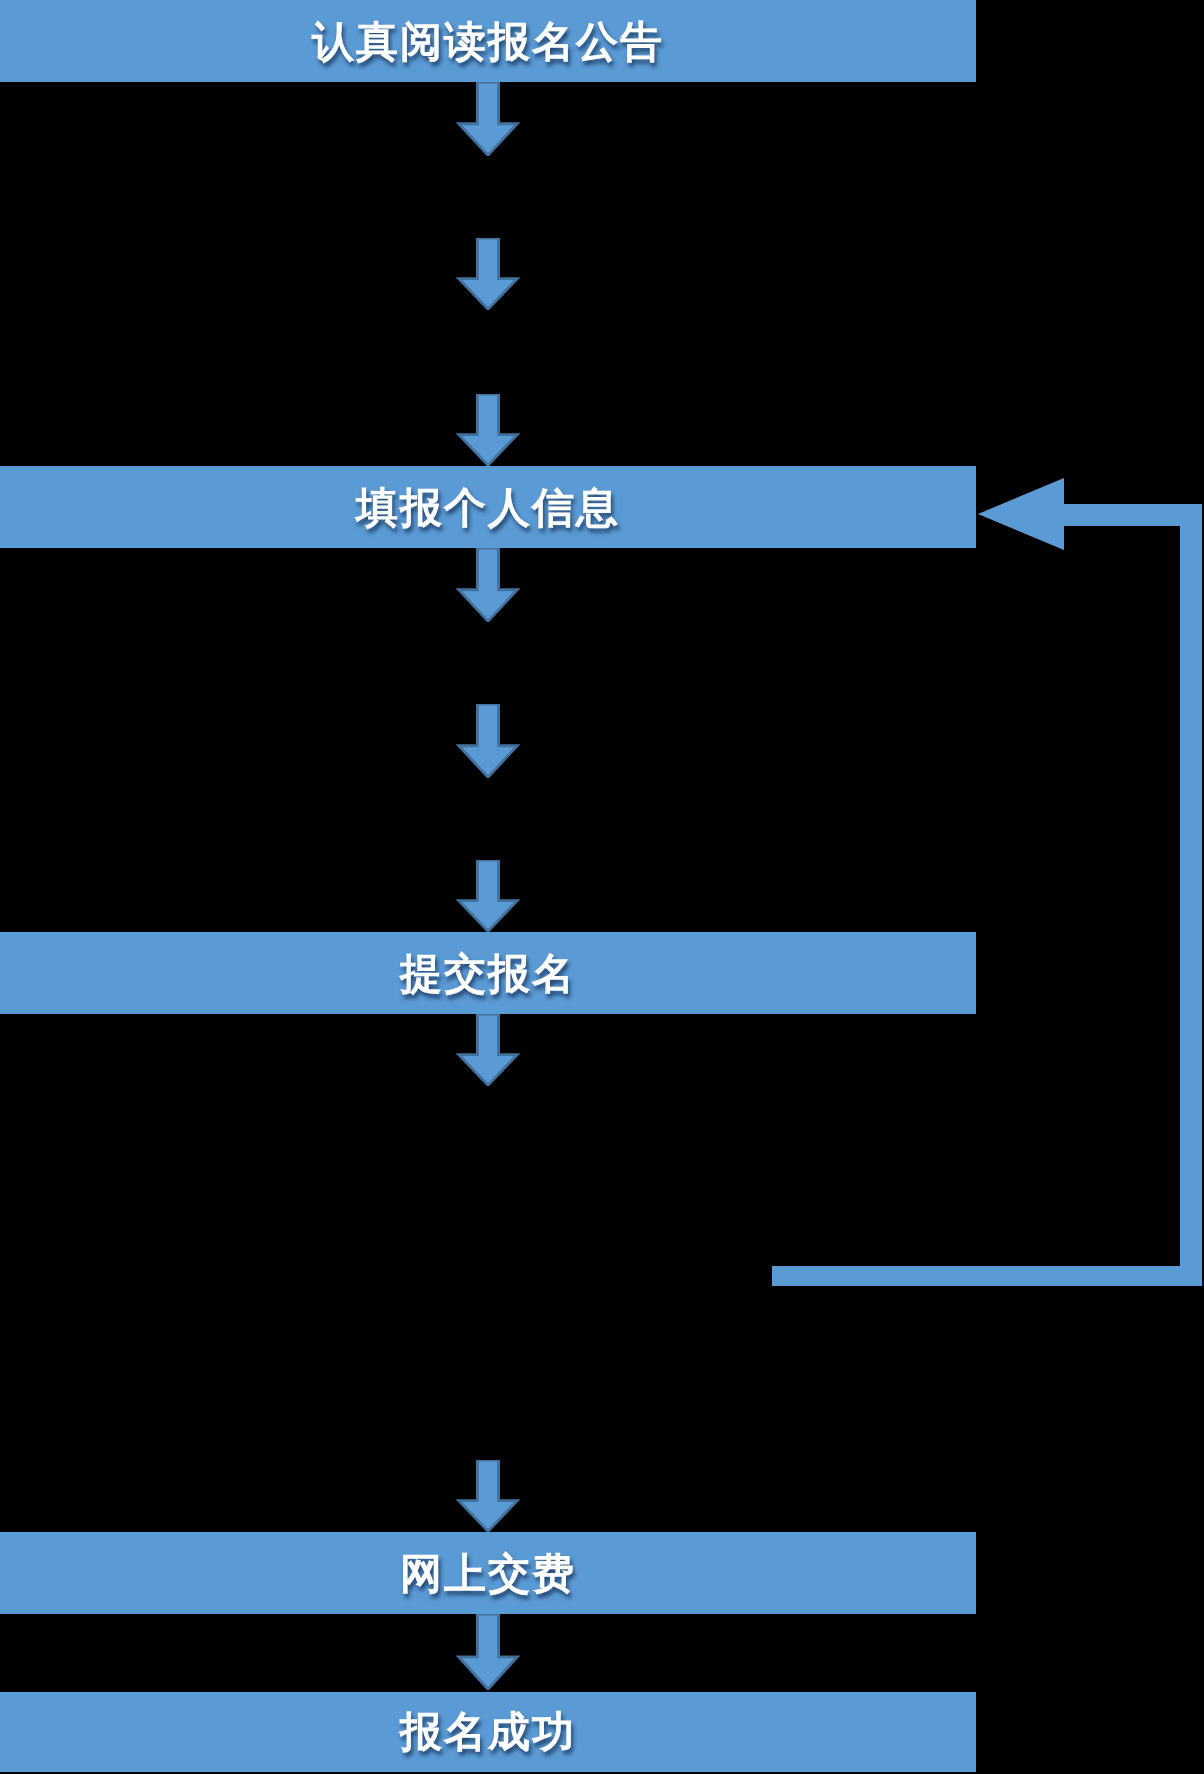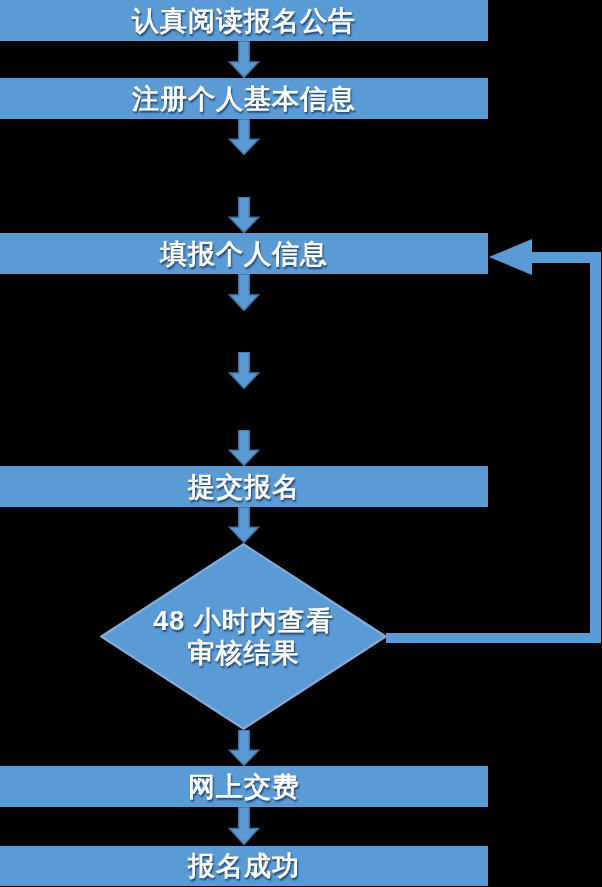--- a/index.html
+++ b/index.html
@@ -11,21 +11,21 @@
     position:relative; width:602px; height:887px; overflow:hidden;
     background:var(--background);
     font-family:"Liberation Sans", sans-serif;
   }
   .box {
     position:absolute; left:0; width:488px; height:41px;
     background:var(--shape-fill);
     display:flex; align-items:center; justify-content:center;
   }
   .shape-label {
-    color:var(--text); font-size:27px; font-weight:bold; letter-spacing:1px;
+    color:var(--text); font-size:21px; font-weight:bold; letter-spacing:1px;
     text-shadow:1px 2px 2px rgba(23,54,93,.85); white-space:nowrap;
   }
   .darrow { position:absolute; left:228px; width:32px; }
   .arrow-use { fill:var(--shape-fill); stroke:var(--arrow-outline); stroke-width:1.4; }
   .diamond-wrap { position:absolute; left:100px; top:543px; width:287px; height:187px; }
   .diamond-wrap svg { position:absolute; inset:0; }
   .diamond-label {
     position:absolute; inset:0; display:flex; flex-direction:column;
     align-items:center; justify-content:center; line-height:32px;
   }
@@ -46,23 +46,20 @@
   <defs>
     <path id="down-arrow-shape" d="M10.7 0 L21.3 0 L21.3 20.3 L30.6 20.3 L16 35.6 L1.4 20.3 L10.7 20.3 Z"></path>
   </defs>
 </svg>
 
 <div class="canvas">
 
   <div class="box" style="top:0">
     <span class="shape-label">认真阅读报名公告</span>
   </div>
-  <div class="box" style="top:78px">
-    <span class="shape-label">注册个人基本信息</span>
-  </div>
   <div class="box" style="top:233px">
     <span class="shape-label">填报个人信息</span>
   </div>
   <div class="box" style="top:466px">
     <span class="shape-label">提交报名</span>
   </div>
 
   <svg class="darrow" style="top:41px;height:37px" viewBox="0 0 32 36" preserveAspectRatio="none">
       <use href="#down-arrow-shape" class="arrow-use"></use>
     </svg>
@@ -78,29 +75,20 @@
   <svg class="darrow" style="top:352px;height:37px" viewBox="0 0 32 36" preserveAspectRatio="none">
       <use href="#down-arrow-shape" class="arrow-use"></use>
     </svg>
   <svg class="darrow" style="top:430px;height:36px" viewBox="0 0 32 36" preserveAspectRatio="none">
       <use href="#down-arrow-shape" class="arrow-use"></use>
     </svg>
   <svg class="darrow" style="top:507px;height:36px" viewBox="0 0 32 36" preserveAspectRatio="none">
       <use href="#down-arrow-shape" class="arrow-use"></use>
     </svg>
 
-  <div class="diamond-wrap">
-    <svg viewBox="0 0 287 187" preserveAspectRatio="none">
-      <polygon points="143.5,1.2 285.6,93.5 143.5,185.8 1.4,93.5" style="fill:var(--shape-fill);stroke:var(--diamond-outline);stroke-width:2.2"></polygon>
-    </svg>
-    <div class="diamond-label">
-      <span class="shape-label">48 小时内查看</span>
-      <span class="shape-label">审核结果</span>
-    </div>
-  </div>
 
   <div class="loop-seg loop-seg-bottom"></div>
   <div class="loop-seg loop-seg-vertical"></div>
   <div class="loop-seg loop-seg-top"></div>
   <div class="loop-head"></div>
 
   <svg class="darrow" style="top:730px;height:36px" viewBox="0 0 32 36" preserveAspectRatio="none">
       <use href="#down-arrow-shape" class="arrow-use"></use>
     </svg>
   <svg class="darrow" style="top:807px;height:38px" viewBox="0 0 32 36" preserveAspectRatio="none">

